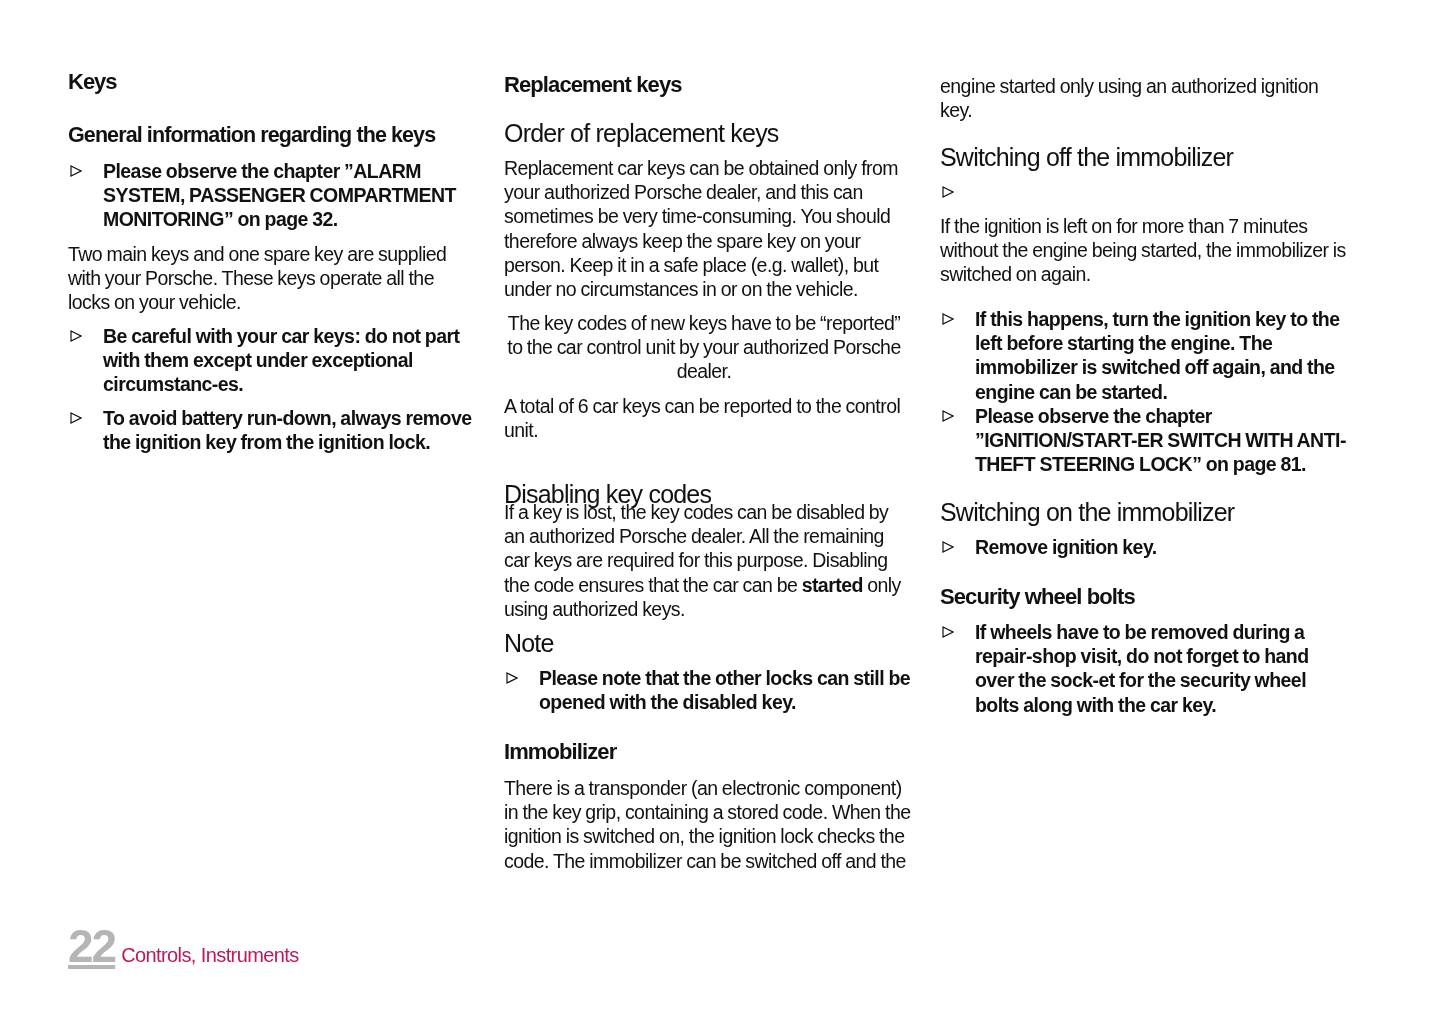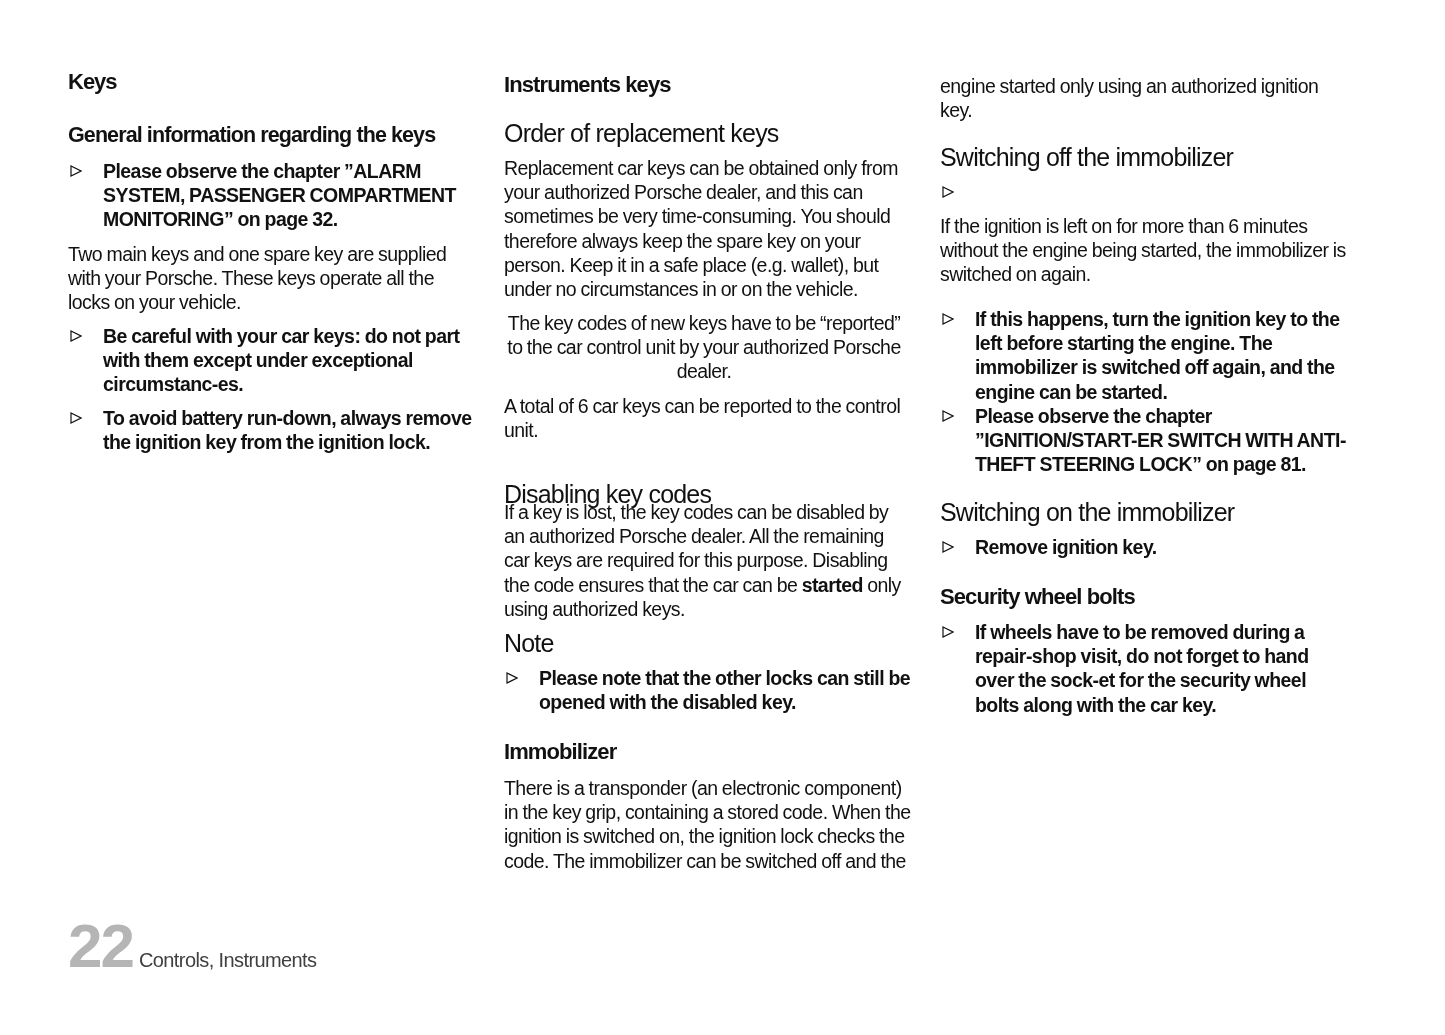--- a/index.html
+++ b/index.html
@@ -72,31 +72,32 @@
     strong { font-weight: 700; }
 
     .footer {
       position: absolute;
       left: 68px;
       top: 922px;
       display: flex;
       align-items: baseline;
     }
     .page-num {
-      font-size: 62px;
+      font-size: 46px;
       font-weight: 700;
       color: #b5b5b5;
       letter-spacing: -2px;
       line-height: 48px;
+      text-decoration: underline;
     }
     .chapter {
       font-size: 20px;
       letter-spacing: -0.6px;
       margin-left: 6px;
-      color: #404040;
+      color: #be185d;
     }
   </style>
 </head>
 <body>
 
 <div class="col col-1">
   <h1 class="page-heading" style="top:67px;">Keys</h1>
 
   <h2 class="sec-heading" style="top:122px; font-size:21.5px;">General information regarding the keys</h2>
 
@@ -118,21 +119,21 @@
 
   <div class="abs bullet body-text" style="top:406px; width:375px;">
     <svg class="tri" viewBox="0 0 12 12">
         <polygon points="1,1 11,6 1,11" fill="none" stroke="#111" stroke-width="1.2"></polygon>
       </svg>
     <span>To avoid battery run-down, always remove the ignition key from the ignition lock.</span>
   </div>
 </div>
 
 <div class="col col-2">
-  <h2 class="sec-heading" style="top:72px;">Instruments keys</h2>
+  <h2 class="sec-heading" style="top:72px;">Replacement keys</h2>
 
   <h3 class="sub-heading" style="top:121px;">Order of replacement keys</h3>
 
   <p class="abs body-text" style="top:156px; width:400px;">Replacement car keys can be obtained only from your authorized Porsche dealer, and this can sometimes be very time-consuming. You should therefore always keep the spare key on your person. Keep it in a safe place (e.g. wallet), but under no circumstances in or on the vehicle.</p>
 
   <p class="abs body-text" style="top:311px; width:400px;text-align:center;">The key codes of new keys have to be “reported” to the car control unit by your authorized Porsche dealer.</p>
 
   <p class="abs body-text" style="top:394px; width:408px;">A total of 6 car keys can be reported to the control unit.</p>
 
   <h3 class="sub-heading" style="top:482px;">Disabling key codes</h3>
@@ -157,21 +158,21 @@
   <p class="abs body-text" style="top:74px; width:400px;">engine started only using an authorized ignition key.</p>
 
   <h3 class="sub-heading" style="top:145px;">Switching off the immobilizer</h3>
 
   <div class="abs bullet body-text" style="top:180px; width:380px;">
     <svg class="tri" viewBox="0 0 12 12">
         <polygon points="1,1 11,6 1,11" fill="none" stroke="#111" stroke-width="1.2"></polygon>
       </svg>
   </div>
 
-  <p class="abs body-text" style="top:214px; width:410px;">If the ignition is left on for more than 6 minutes without the engine being started, the immobilizer is switched on again.</p>
+  <p class="abs body-text" style="top:214px; width:410px;">If the ignition is left on for more than 7 minutes without the engine being started, the immobilizer is switched on again.</p>
 
   <div class="abs bullet body-text" style="top:307px; width:375px;">
     <svg class="tri" viewBox="0 0 12 12">
         <polygon points="1,1 11,6 1,11" fill="none" stroke="#111" stroke-width="1.2"></polygon>
       </svg>
     <span>If this happens, turn the ignition key to the left before starting the engine. The immobilizer is switched off again, and the engine can be started.</span>
   </div>
 
   <div class="abs bullet body-text" style="top:404px; width:375px;">
     <svg class="tri" viewBox="0 0 12 12">

